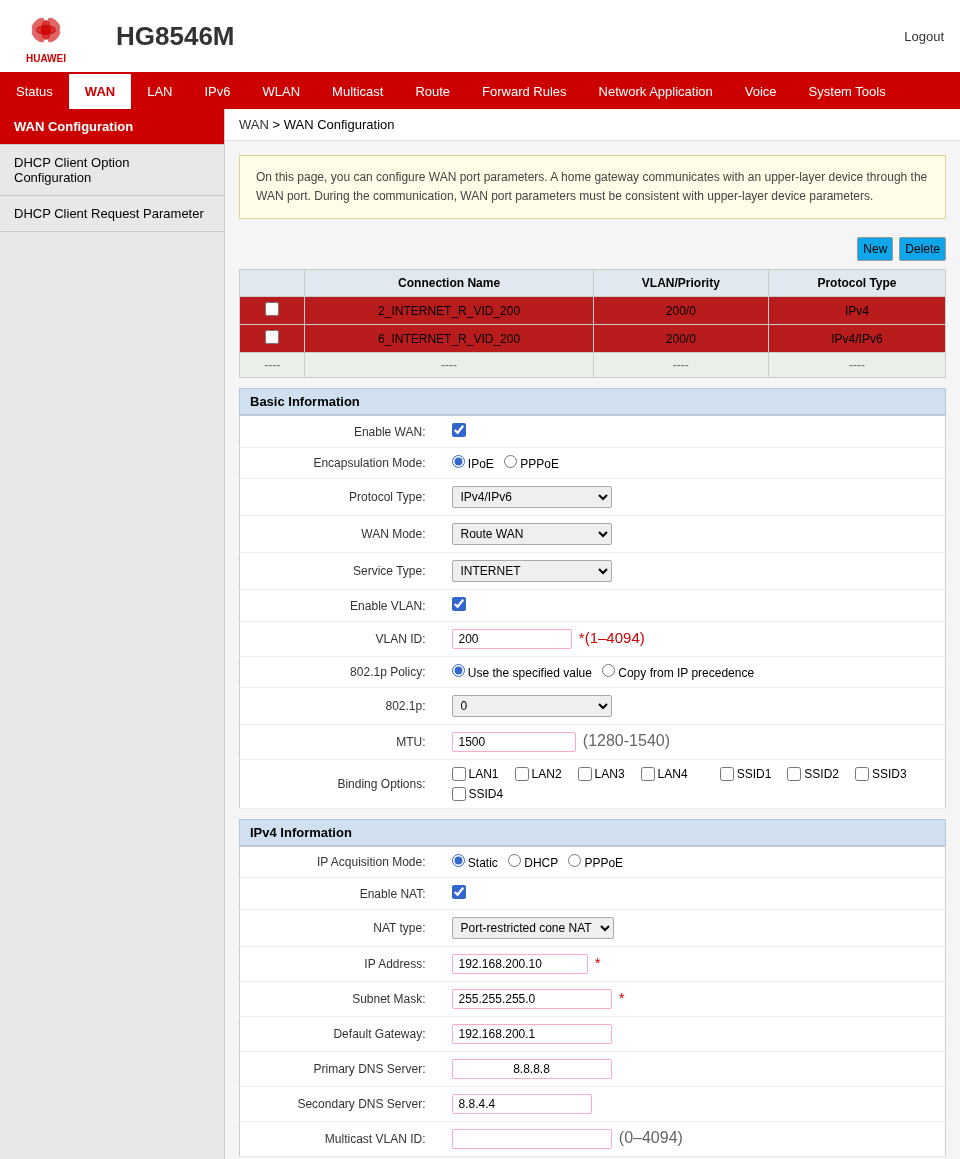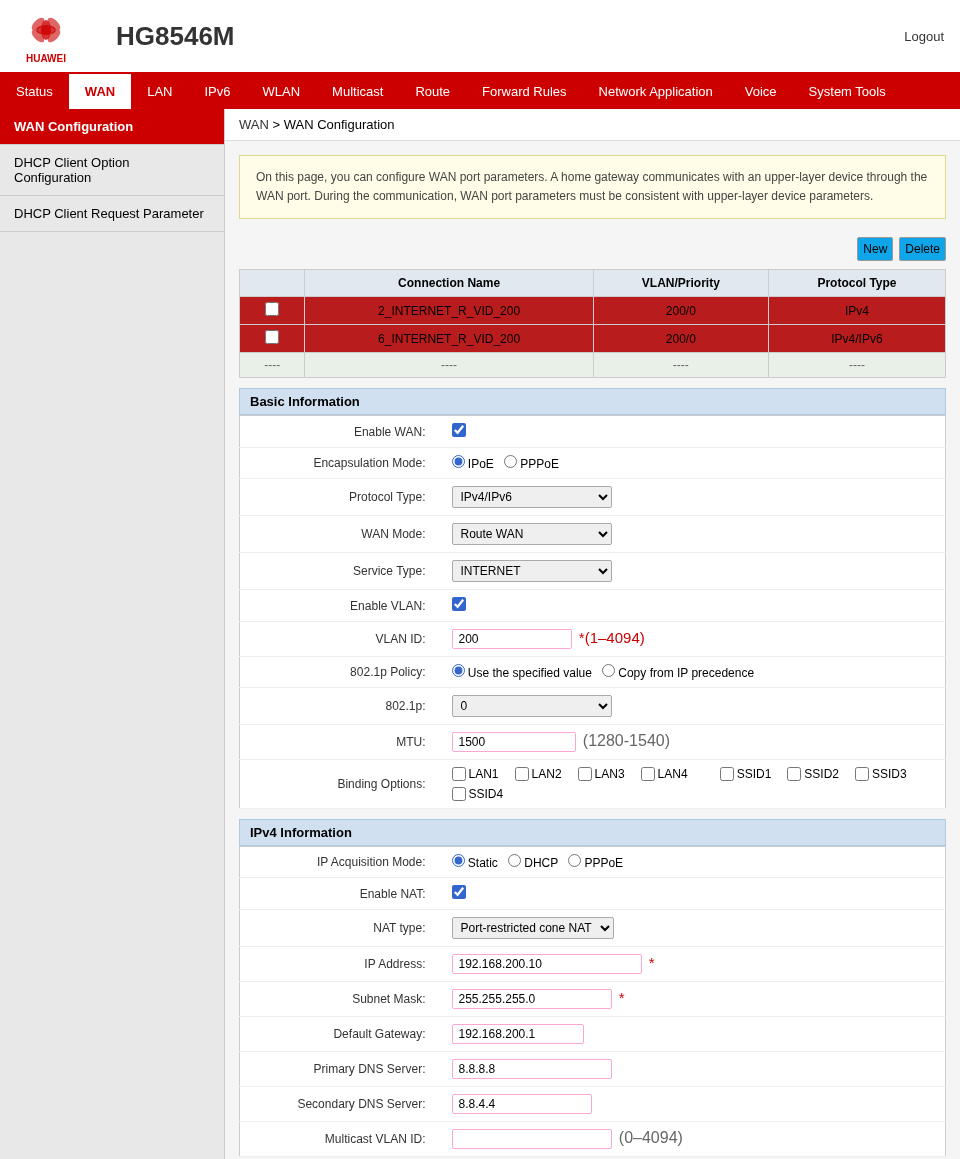--- a/index.html
+++ b/index.html
@@ -290,41 +290,41 @@
             <select>
               <option>Port-restricted cone NAT</option>
               <option>Full cone NAT</option>
               <option>Symmetric NAT</option>
             </select>
           </td>
         </tr>
         <tr>
           <td>IP Address:</td>
           <td>
-            <input type="text" value="192.168.200.10" style="width: 190px;">
+            <input type="text" value="192.168.200.10" style="width: 136px;">
             <span class="hint-text">*</span>
           </td>
         </tr>
         <tr>
           <td>Subnet Mask:</td>
           <td>
             <input type="text" value="255.255.255.0" style="width: 160px;">
             <span class="hint-text">*</span>
           </td>
         </tr>
         <tr>
           <td>Default Gateway:</td>
           <td>
-            <input type="text" value="192.168.200.1" style="width: 132px;">
+            <input type="text" value="192.168.200.1" style="width: 160px;">
           </td>
         </tr>
         <tr>
           <td>Primary DNS Server:</td>
           <td>
-            <input type="text" value="8.8.8.8" style="width: 160px;">
+            <input type="text" value="8.8.8.8" style="width: 160px; text-align: center;">
           </td>
         </tr>
         <tr>
           <td>Secondary DNS Server:</td>
           <td>
             <input type="text" value="8.8.4.4" style="width: 140px;">
           </td>
         </tr>
         <tr>
           <td>Multicast VLAN ID:</td>

